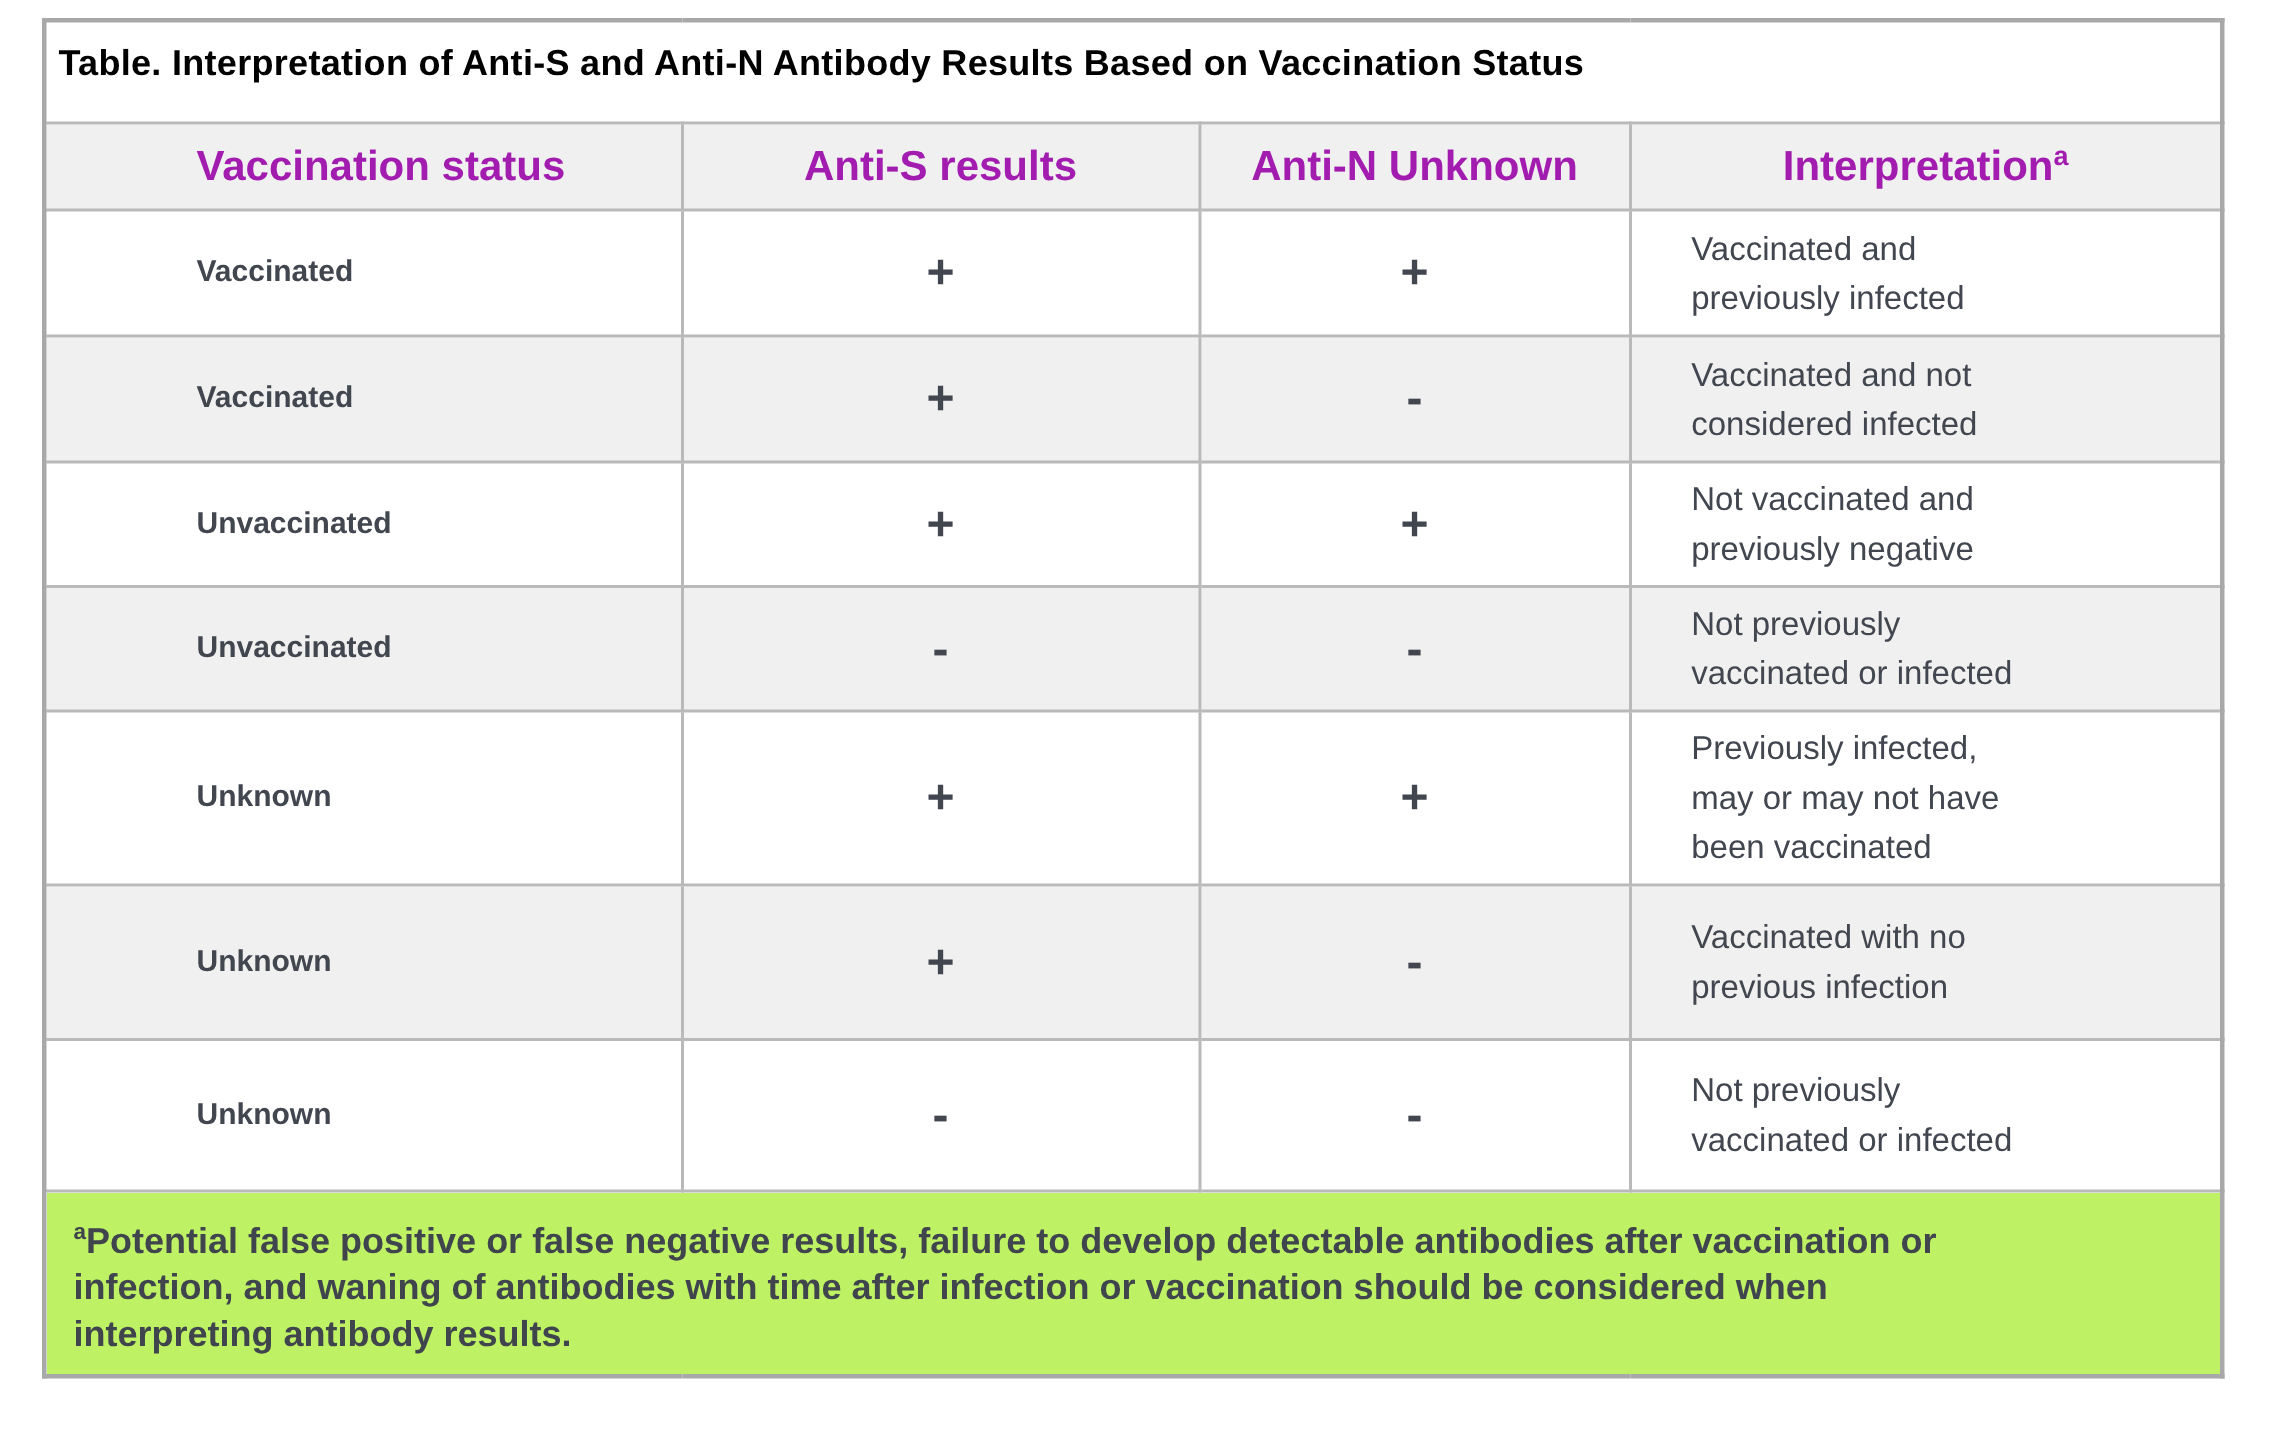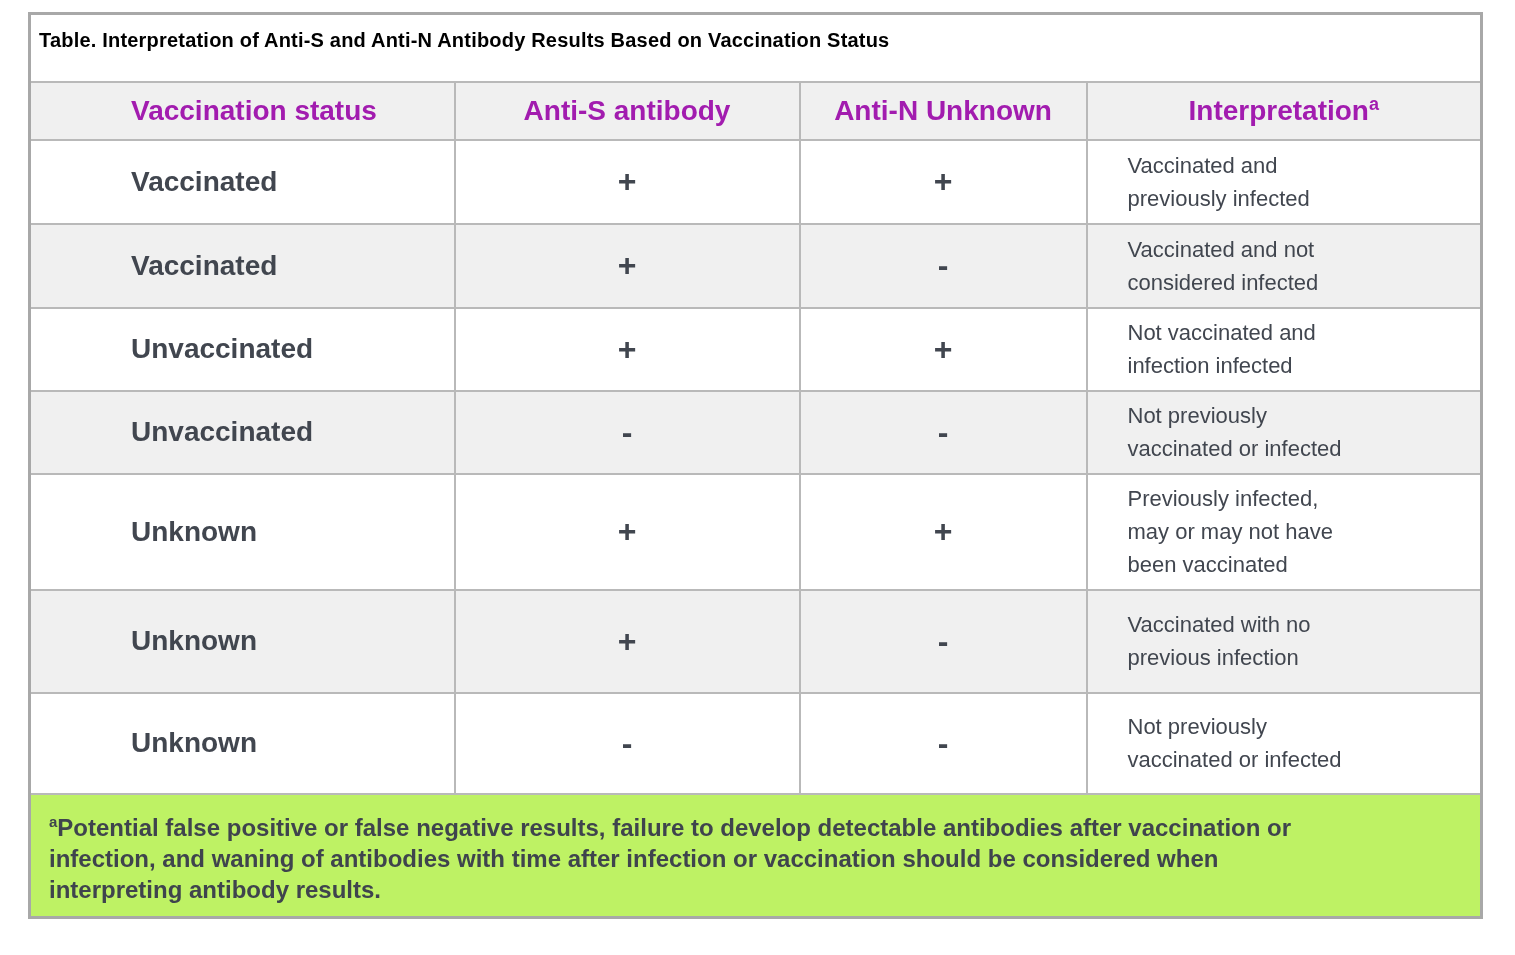--- a/index.html
+++ b/index.html
@@ -30,21 +30,21 @@
   col.c-status  { width: 425px; }
   col.c-antis   { width: 345px; }
   col.c-antin   { width: 287px; }
   col.c-interp  { width: 395px; }
 
   
   .title-cell {
     height: 68px;
     background: #ffffff;
     color: #000000;
-    font-size: 20px;
+    font-size: 24px;
     font-weight: 700;
     text-align: left;
     vertical-align: top;
     padding: 14px 12px 0 8px;
     letter-spacing: 0.2px;
   }
 
   
   .header-row th {
     height: 58px;
@@ -60,21 +60,21 @@
   .hdr-sup { font-size: 18px; font-weight: 700; }
 
   
   tbody td {
     background: #ffffff;
     color: #41464f;
     vertical-align: middle;
   }
   tbody tr:nth-child(even) td { background: #f0f0f0; }
   td.col-status {
-    font-size: 28px;
+    font-size: 20px;
     font-weight: 700;
     text-align: left;
     padding-left: 100px;
   }
   td.col-sign {
     font-size: 32px;
     font-weight: 700;
     text-align: center;
   }
   td.col-interp {
@@ -118,21 +118,21 @@
       <col class="c-antis">
       <col class="c-antin">
       <col class="c-interp">
     </colgroup>
     <thead>
       <tr>
         <td class="title-cell" colspan="4">Table. Interpretation of Anti-S and Anti-N Antibody Results Based on Vaccination Status</td>
       </tr>
       <tr class="header-row">
         <th class="col-status">Vaccination status</th>
-        <th>Anti-S antibody</th>
+        <th>Anti-S results</th>
         <th>Anti-N Unknown</th>
         <th><span>Interpretation</span><sup class="hdr-sup">a</sup></th>
       </tr>
     </thead>
     <tbody>
         <tr>
           <td class="col-status">Vaccinated</td>
           <td class="col-sign">+</td>
           <td class="col-sign">+</td>
           <td class="col-interp">Vaccinated and
@@ -143,21 +143,21 @@
           <td class="col-sign">+</td>
           <td class="col-sign">-</td>
           <td class="col-interp">Vaccinated and not
 considered infected</td>
         </tr>
         <tr>
           <td class="col-status">Unvaccinated</td>
           <td class="col-sign">+</td>
           <td class="col-sign">+</td>
           <td class="col-interp">Not vaccinated and
-infection infected</td>
+previously negative</td>
         </tr>
         <tr>
           <td class="col-status">Unvaccinated</td>
           <td class="col-sign">-</td>
           <td class="col-sign">-</td>
           <td class="col-interp">Not previously
 vaccinated or infected</td>
         </tr>
         <tr>
           <td class="col-status">Unknown</td>

